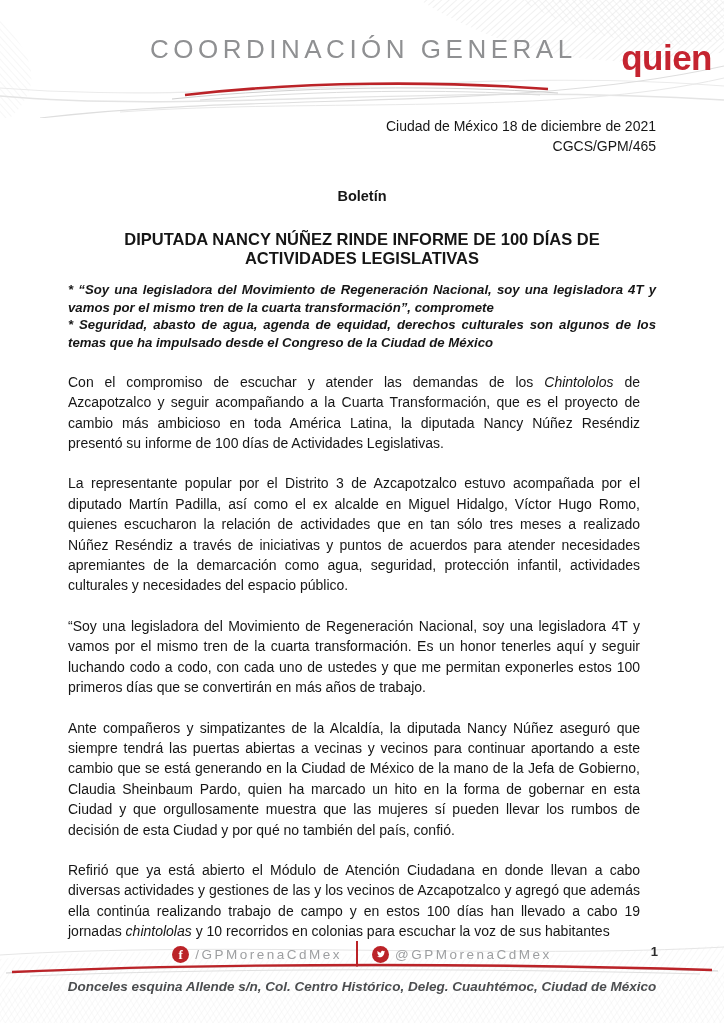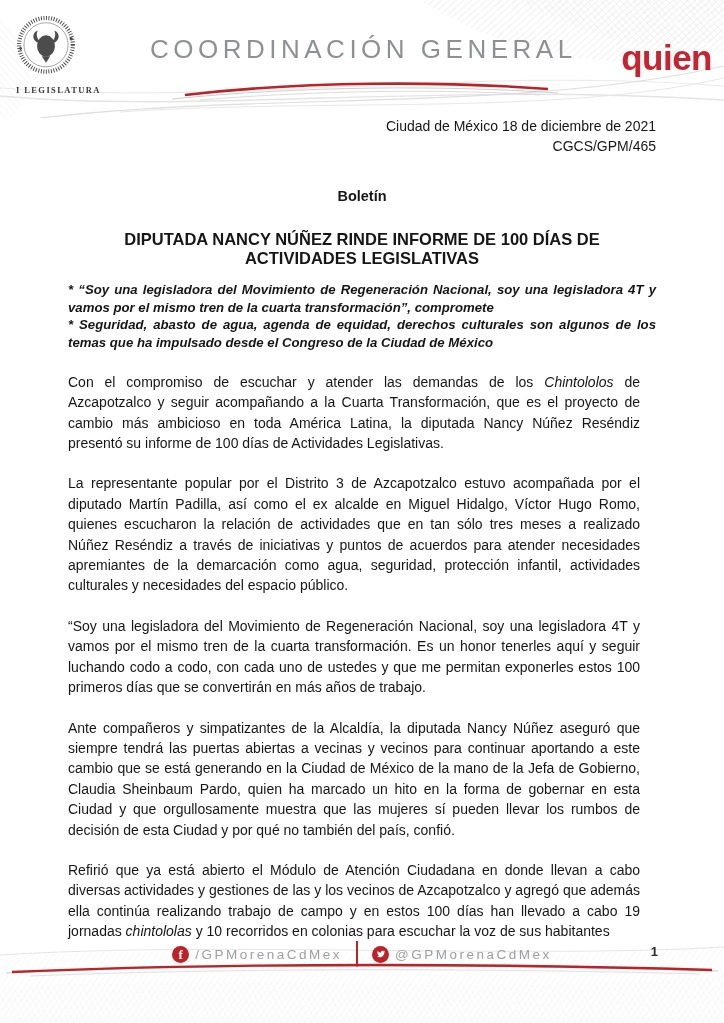--- a/index.html
+++ b/index.html
@@ -65,33 +65,20 @@
       <path d="M0,96 C200,114 430,82 724,100" stroke="#e4e4e4" fill="none" stroke-width="1.4"></path>
       <path d="M0,88 C230,106 470,66 724,86" stroke="#ebebeb" fill="none" stroke-width="1.2"></path>
       <path d="M40,118 C260,92 520,112 724,66" stroke="#dedede" fill="none" stroke-width="1.2"></path>
       <path d="M120,112 C320,98 560,116 724,78" stroke="#e8e8e8" fill="none" stroke-width="1"></path>
 
       <path d="M172,99 C300,86 445,85 558,93" stroke="#cfcfcf" stroke-width="1" fill="none"></path>
       <path d="M185,95 C305,81 440,81 548,89" stroke="var(--accent-red,#bb2328)" stroke-width="2.6" fill="none"></path>
       <path d="M200,100 C320,90 450,89 540,95" stroke="#dcdcdc" stroke-width="1" fill="none"></path>
     </svg>
 
-    <div class="seal-wrap">
-      <svg class="seal-svg" width="60" height="62" viewBox="0 0 100 104">
-        <circle cx="50" cy="50" r="45" fill="none" stroke="#4a4a4a" stroke-width="7" stroke-dasharray="1.6 2.7"></circle>
-        <circle cx="50" cy="50" r="37" fill="none" stroke="#6b6b6b" stroke-width="1"></circle>
-        <ellipse cx="50" cy="52" rx="15" ry="18" fill="#4c4c4c"></ellipse>
-        <path d="M35,46 C26,40 27,30 36,26 C31,38 40,44 40,44 Z" fill="#4c4c4c"></path>
-        <path d="M65,46 C74,40 73,30 64,26 C69,38 60,44 60,44 Z" fill="#4c4c4c"></path>
-        <path d="M43,69 L50,80 L57,69 Z" fill="#4c4c4c"></path>
-        <path d="M4,56 l3.2,-3.2 3.2,3.2 -3.2,3.2 Z" fill="#4c4c4c"></path>
-        <path d="M89,40 l3.2,-3.2 3.2,3.2 -3.2,3.2 Z" fill="#4c4c4c"></path>
-      </svg>
-      <div class="seal-caption">I LEGISLATURA</div>
-    </div>
 
     <div class="org-block">
       <div class="org-line1">COORDINACIÓN GENERAL</div>
     </div>
 
     <div class="brand">quien</div>
   </div>
 
   <div class="doc">
     <div class="dateline">Ciudad de México 18 de diciembre de 2021</div>
@@ -143,14 +130,15 @@
     </div>
   </div>
   <div class="page-number">1</div>
 
   <svg class="footer-swoosh" width="724" height="22" viewBox="0 0 724 22">
     <path d="M6,15 C230,5 520,7 718,13" stroke="#cfcfcf" stroke-width="1" fill="none"></path>
     <path d="M12,14 C240,4 520,6 712,12" stroke="var(--accent-red,#bb2328)" stroke-width="2.4" fill="none"></path>
     <path d="M30,18 C250,9 520,11 700,16" stroke="#e0e0e0" stroke-width="1" fill="none"></path>
   </svg>
 
+  <div class="address">Donceles esquina Allende s/n, Col. Centro Histórico, Deleg. Cuauhtémoc, Ciudad de México</div>
 
 </div>
 
 </body></html>

